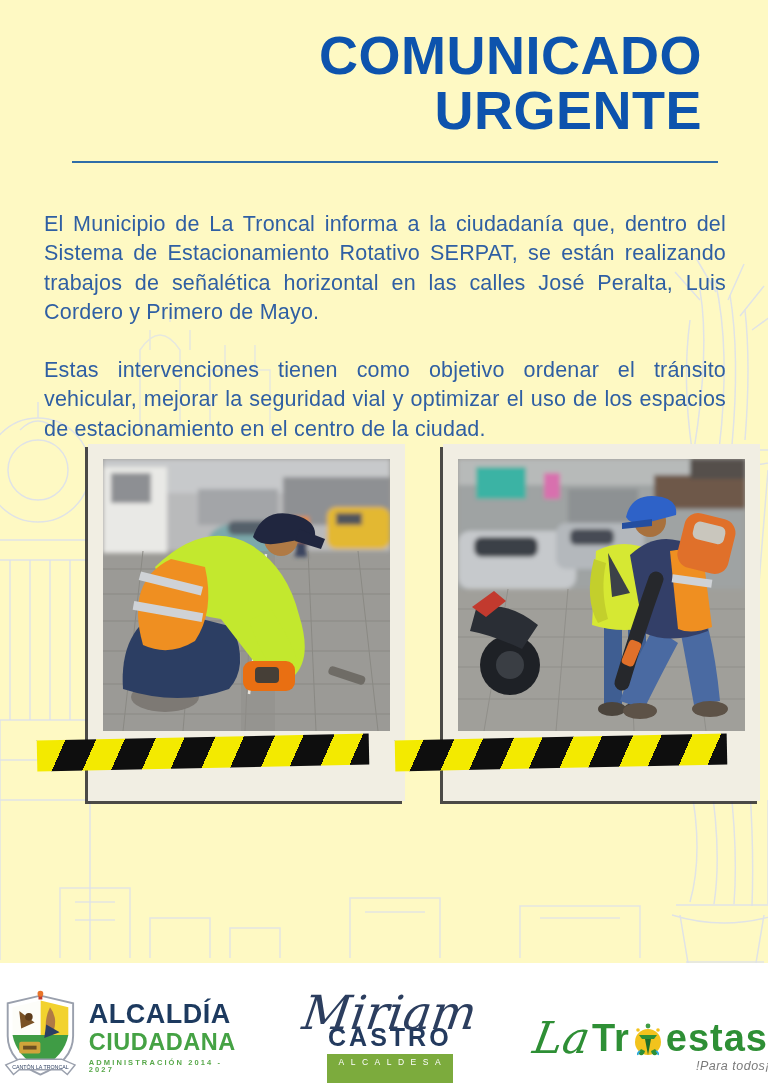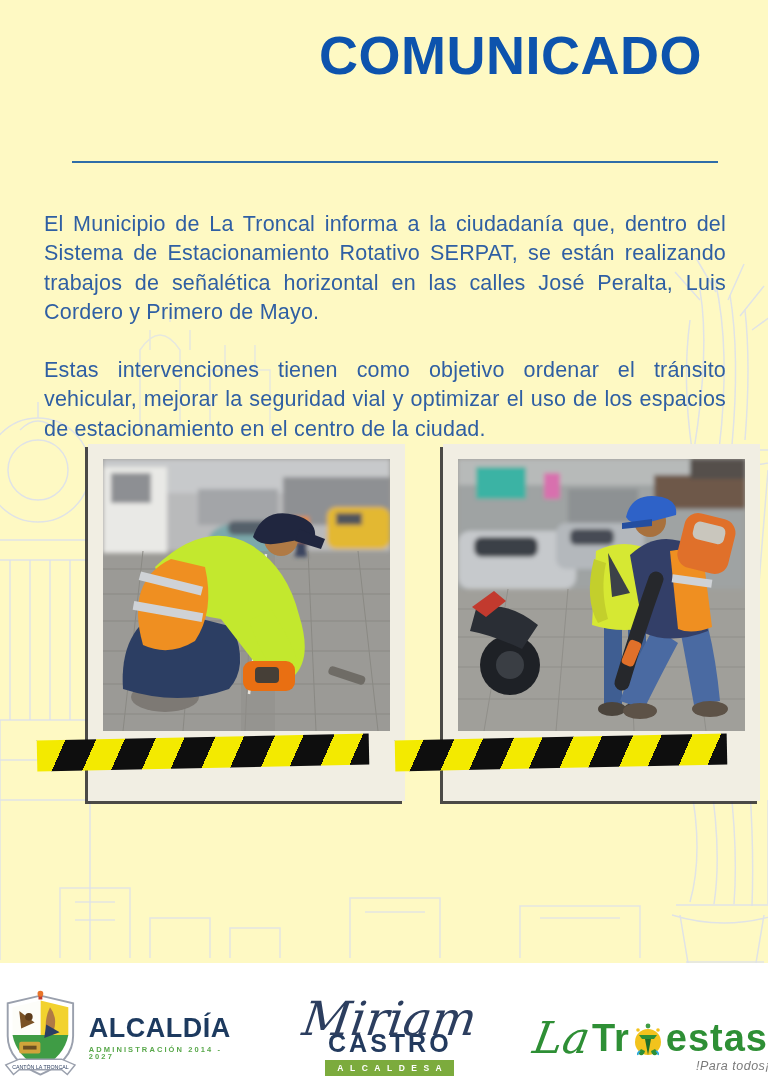--- a/index.html
+++ b/index.html
@@ -64,21 +64,21 @@
 
   .mayor{display:flex;flex-direction:column;align-items:center;}
   .mayor-script{
     font-family:"DejaVu Serif",serif;font-style:italic;
     color:#2c3e5f;font-size:47px;line-height:40px;transform:skewX(-8deg);
     margin-bottom:-10px;z-index:2;
   }
   .mayor-last{color:#233a5e;font-weight:700;font-size:25px;letter-spacing:3px;}
   .mayor-role{
     margin-top:2px;background:#7cab3d;color:#ffffff;font-size:8.5px;
-    letter-spacing:6.5px;padding:3px 6px 3px 12px;font-weight:700;
+    letter-spacing:6.5px;padding:3px 6px 16px 12px;font-weight:400;
   }
 
   .citylogo{position:relative;display:flex;align-items:flex-end;}
   .city-la{
     font-family:"DejaVu Serif",serif;font-style:italic;color:#2e8f35;
     font-size:44px;line-height:34px;transform:skewX(-10deg);margin-right:2px;
   }
   .city-name{color:#2e8f35;font-weight:700;font-size:38px;letter-spacing:1px;line-height:34px;display:flex;align-items:center;}
   .city-oicon{display:inline-block;margin:0 1px -2px 1px;}
   .city-tagline{
@@ -122,20 +122,21 @@
     <g opacity="0.8">
       <path d="M60 958 v-70 h70 v70 M75 902 h40 M75 920 h40 M350 958 v-60 h90 v60 M365 912 h60 M520 958 v-52 h120 v52 M540 918 h80"></path>
       <path d="M150 958 v-40 h60 v40 M230 958 v-30 h50 v30"></path>
     </g>
   </svg>
 
   <div class="content">
 
     <div class="title">
       <div>COMUNICADO</div>
+      <div>URGENTE</div>
     </div>
     <div class="title-rule"></div>
 
     <p class="para p1">El Municipio de La Troncal informa a la ciudadanía que, dentro del Sistema de Estacionamiento Rotativo SERPAT, se están realizando trabajos de señalética horizontal en las calles José Peralta, Luis Cordero y Primero de Mayo.</p>
     <p class="para p2">Estas intervenciones tienen como objetivo ordenar el tránsito vehicular, mejorar la seguridad vial y optimizar el uso de los espacios de estacionamiento en el centro de la ciudad.</p>
 
     <div class="photos">
 
       <figure class="polaroid left">
         <svg viewBox="0 0 287 272" preserveAspectRatio="none">
@@ -269,20 +270,21 @@
           <path d="M48 34 l14 8 l-16 6 z" fill="#2c3e63"></path>
           <rect x="20" y="52" width="22" height="12" rx="2" fill="#cfa43a"></rect>
           <rect x="24" y="56" width="14" height="4" fill="#6b4f22"></rect>
           <path d="M40 0 h4 v8 h-4 z" fill="#c23a2e"></path>
           <circle cx="42" cy="2" r="3" fill="#e8742a"></circle>
           <path d="M6 76 l14 -6 h44 l14 6 l-8 10 l-6 -5 h-44 l-6 5 z" fill="#ffffff" stroke="#9aa0ad" stroke-width="1.5"></path>
           <text x="42" y="80" text-anchor="middle" font-size="5.5" fill="#2c3e5f" font-family="Liberation Sans, sans-serif">CANTÓN LA TRONCAL</text>
         </svg>
         <div class="alcaldia-text">
           <span class="alcaldia-l1">ALCALDÍA</span>
+          <span class="alcaldia-l2">CIUDADANA</span>
           <span class="alcaldia-l3">ADMINISTRACIÓN 2014 - 2027</span>
         </div>
       </div>
 
       <div class="mayor">
         <span class="mayor-script">Miriam</span>
         <span class="mayor-last">CASTRO</span>
         <span class="mayor-role">ALCALDESA</span>
       </div>
 

